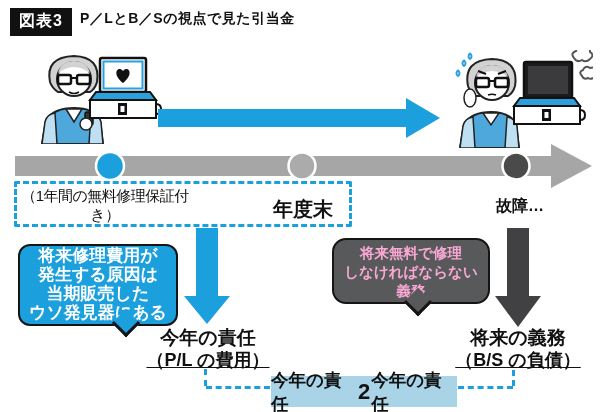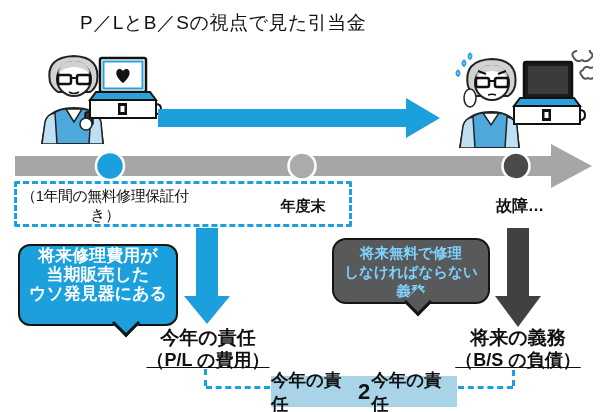--- a/index.html
+++ b/index.html
@@ -4,39 +4,39 @@
 <style>
   html,body{margin:0;padding:0;background:#fff;}
   #stage{
     position:relative;width:600px;height:412px;background:#fff;overflow:hidden;
     font-family:"Liberation Sans","DejaVu Sans",sans-serif;color:#111;
   }
   .abs{position:absolute;}
   
   .fig-tag{left:10px;top:8px;background:#111;color:#fff;font-size:16px;font-weight:700;
     padding:3px 9px 4px 9px;letter-spacing:1px;}
-  .fig-title{left:80px;top:10px;font-size:19px;font-weight:400;letter-spacing:.5px;text-align:right;}
+  .fig-title{left:80px;top:10px;font-size:14px;font-weight:700;letter-spacing:.5px;text-align:right;}
   
   .dashed-box{left:14px;top:181px;width:338px;height:46px;border:3px dashed #1B9FDD;
     box-sizing:border-box;border-radius:2px;}
   .evt{position:absolute;text-align:center;line-height:1.25;}
   .evt .main{font-size:14.5px;font-weight:700;}
   .evt .sub{font-size:15px;font-weight:400;letter-spacing:-0.5px;}
   .evt-sale{left:14px;top:187px;width:182px;}
-  .evt-yearend{left:250px;top:197px;width:106px;font-size:15px;font-weight:700;}
+  .evt-yearend{left:250px;top:197px;width:106px;font-size:20px;font-weight:700;}
   .evt-breakdown{left:465px;top:196px;width:110px;font-size:16px;font-weight:700;}
   
   .bubble{position:absolute;box-sizing:border-box;border:2.5px solid #151515;border-radius:12px;
     text-align:center;font-weight:700;}
   .bubble .tail{position:absolute;width:20px;height:20px;transform:rotate(45deg);
     border-right:3px solid #151515;border-bottom:3px solid #151515;box-sizing:border-box;}
   .bubble-blue{left:18px;top:244px;width:160px;height:82px;background:#1B9FDD;color:#fff;
     font-size:17px;line-height:19px;}
   .bubble-blue .tail{background:#1B9FDD;left:96px;top:67px;}
-  .bubble-dark{left:332px;top:238px;width:158px;height:66px;background:#58595B;color:#7dd3fc;
+  .bubble-dark{left:332px;top:238px;width:158px;height:66px;background:#58595B;color:#f9a8d4;
     font-size:14.5px;line-height:19px;padding-top:4px;border-radius:14px;}
   .bubble-dark .tail{background:#58595B;left:74px;top:52px;}
   
   .result{position:absolute;text-align:center;font-weight:700;line-height:22px;}
   .result .r1{font-size:19px;}
   .result .r2{font-size:18px;text-decoration:underline;}
   .result-pl{left:128px;top:327px;width:160px;}
   .result-bs{left:438px;top:327px;width:160px;}
   
   .dash-v{position:absolute;width:0;border-left:3px dashed #1B9FDD;}
@@ -47,20 +47,21 @@
   .dash-v-right{left:512px;top:370px;height:16px;}
   .footer-box{left:271px;top:376px;width:186px;height:31px;background:#A9D4E8;
     display:flex;align-items:center;justify-content:center;font-weight:700;font-size:17.5px;}
   .footer-box .big-num{font-size:22px;margin:0 1px;line-height:1;}
 </style>
 </head>
 <body>
 
 <div id="stage">
 
+  <div class="abs fig-tag">図表3</div>
   <div class="abs fig-title">P／LとB／Sの視点で見た引当金</div>
 
   <svg class="abs" style="left:28px;top:52px;" width="135" height="92" viewBox="0 0 135 92">
     <g>
       <path d="M14,92 L18,68 Q26,56 46,56 Q66,56 72,68 L75,92 Z" fill="#4FA8DC" stroke="#222" stroke-width="2"></path>
       <path d="M14,92 L17,70 Q19,62 27,61 L29,92 Z" fill="#BFE0F2" stroke="#222" stroke-width="1.5"></path>
       <path d="M75,92 L73,70 Q71,62 63,61 L61,92 Z" fill="#BFE0F2" stroke="#222" stroke-width="1.5"></path>
       <path d="M38,57 L46,70 L54,57 Z" fill="#fff" stroke="#222" stroke-width="1.5"></path>
       <path d="M22,30 Q17,5 46,4 Q73,5 69,30 Q67,37 62,40 L30,40 Q24,36 22,30 Z" fill="#D2D2D2" stroke="#222" stroke-width="2"></path>
       <circle cx="46" cy="27" r="17" fill="#fff" stroke="#222" stroke-width="2"></circle>
@@ -139,20 +140,21 @@
   <div class="abs dashed-box"></div>
 
   <div class="evt evt-sale">
     <div class="sub">（1年間の無料修理保証付き）</div>
   </div>
   <div class="evt evt-yearend">年度末</div>
   <div class="evt evt-breakdown">故障…</div>
 
   <div class="bubble bubble-blue">
     <div>将来修理費用が</div>
+    <div>発生する原因は</div>
     <div>当期販売した</div>
     <div>ウソ発見器にある</div>
     <div class="tail"></div>
   </div>
 
   <svg class="abs" style="left:183px;top:228px;" width="48" height="97" viewBox="0 0 48 97">
     <rect x="13" y="0" width="22" height="70" fill="#1B9FDD"></rect>
     <polygon points="1,68 47,68 24,96" fill="#1B9FDD"></polygon>
   </svg>
 

